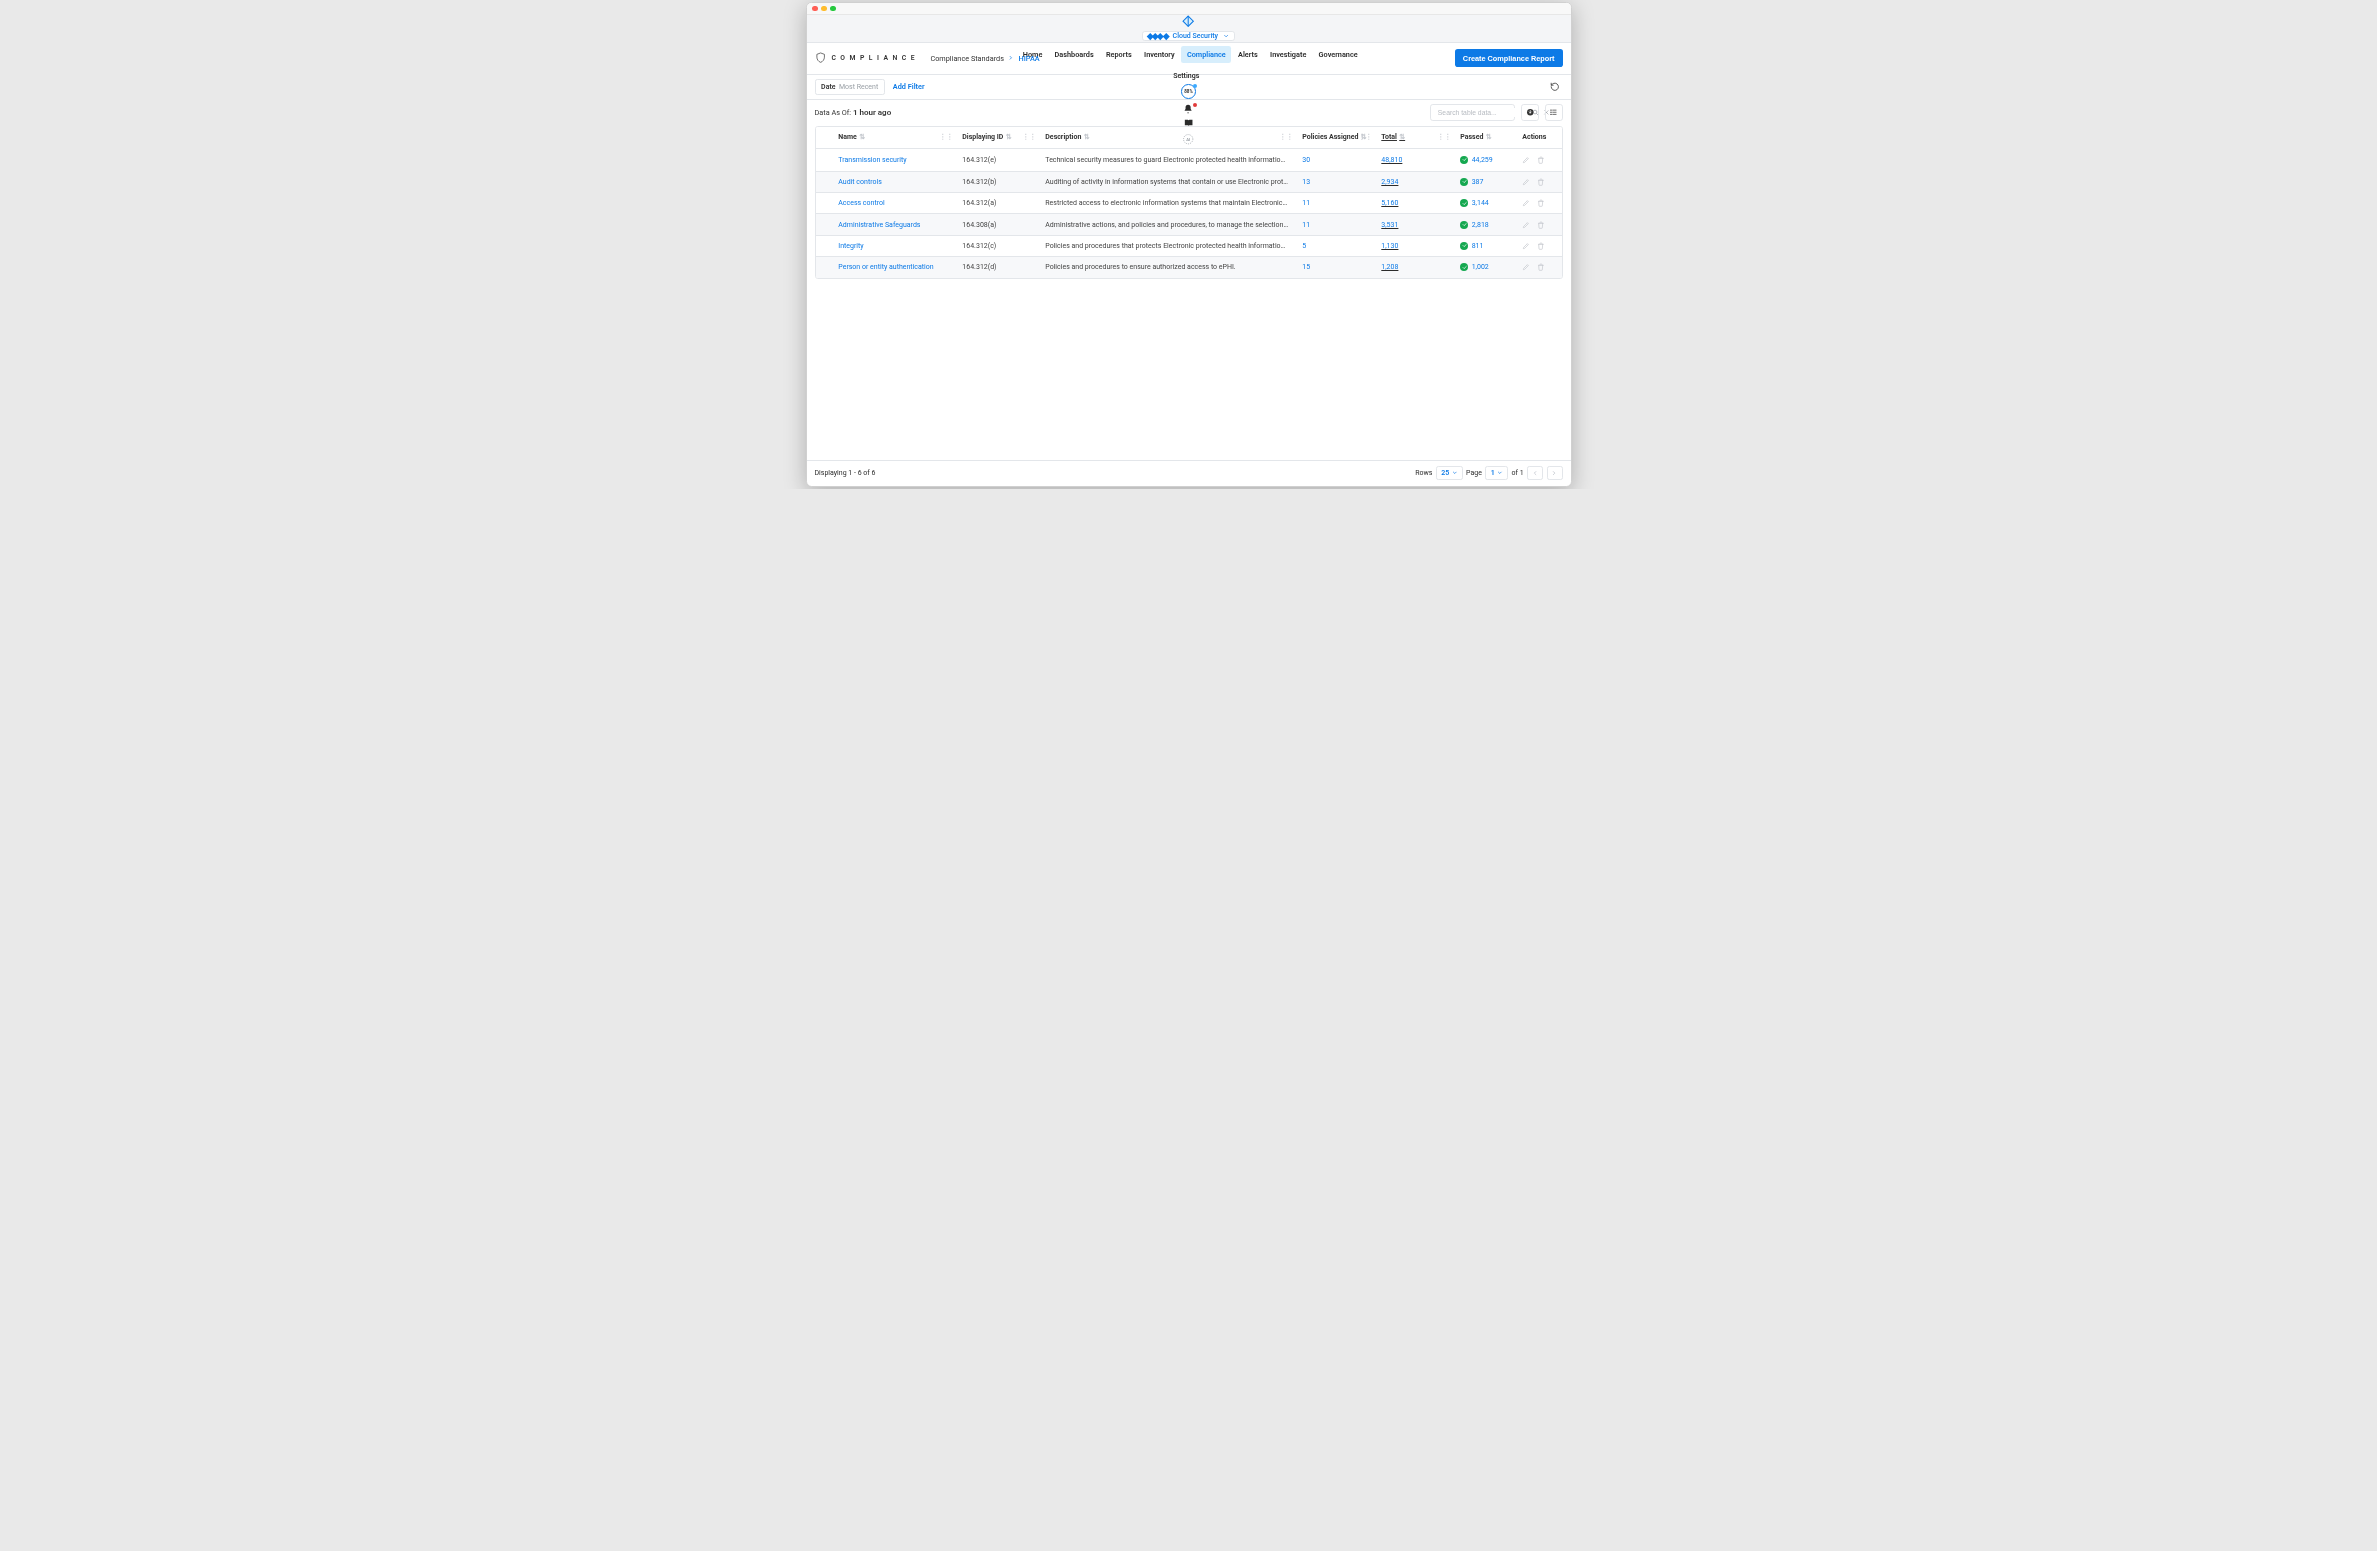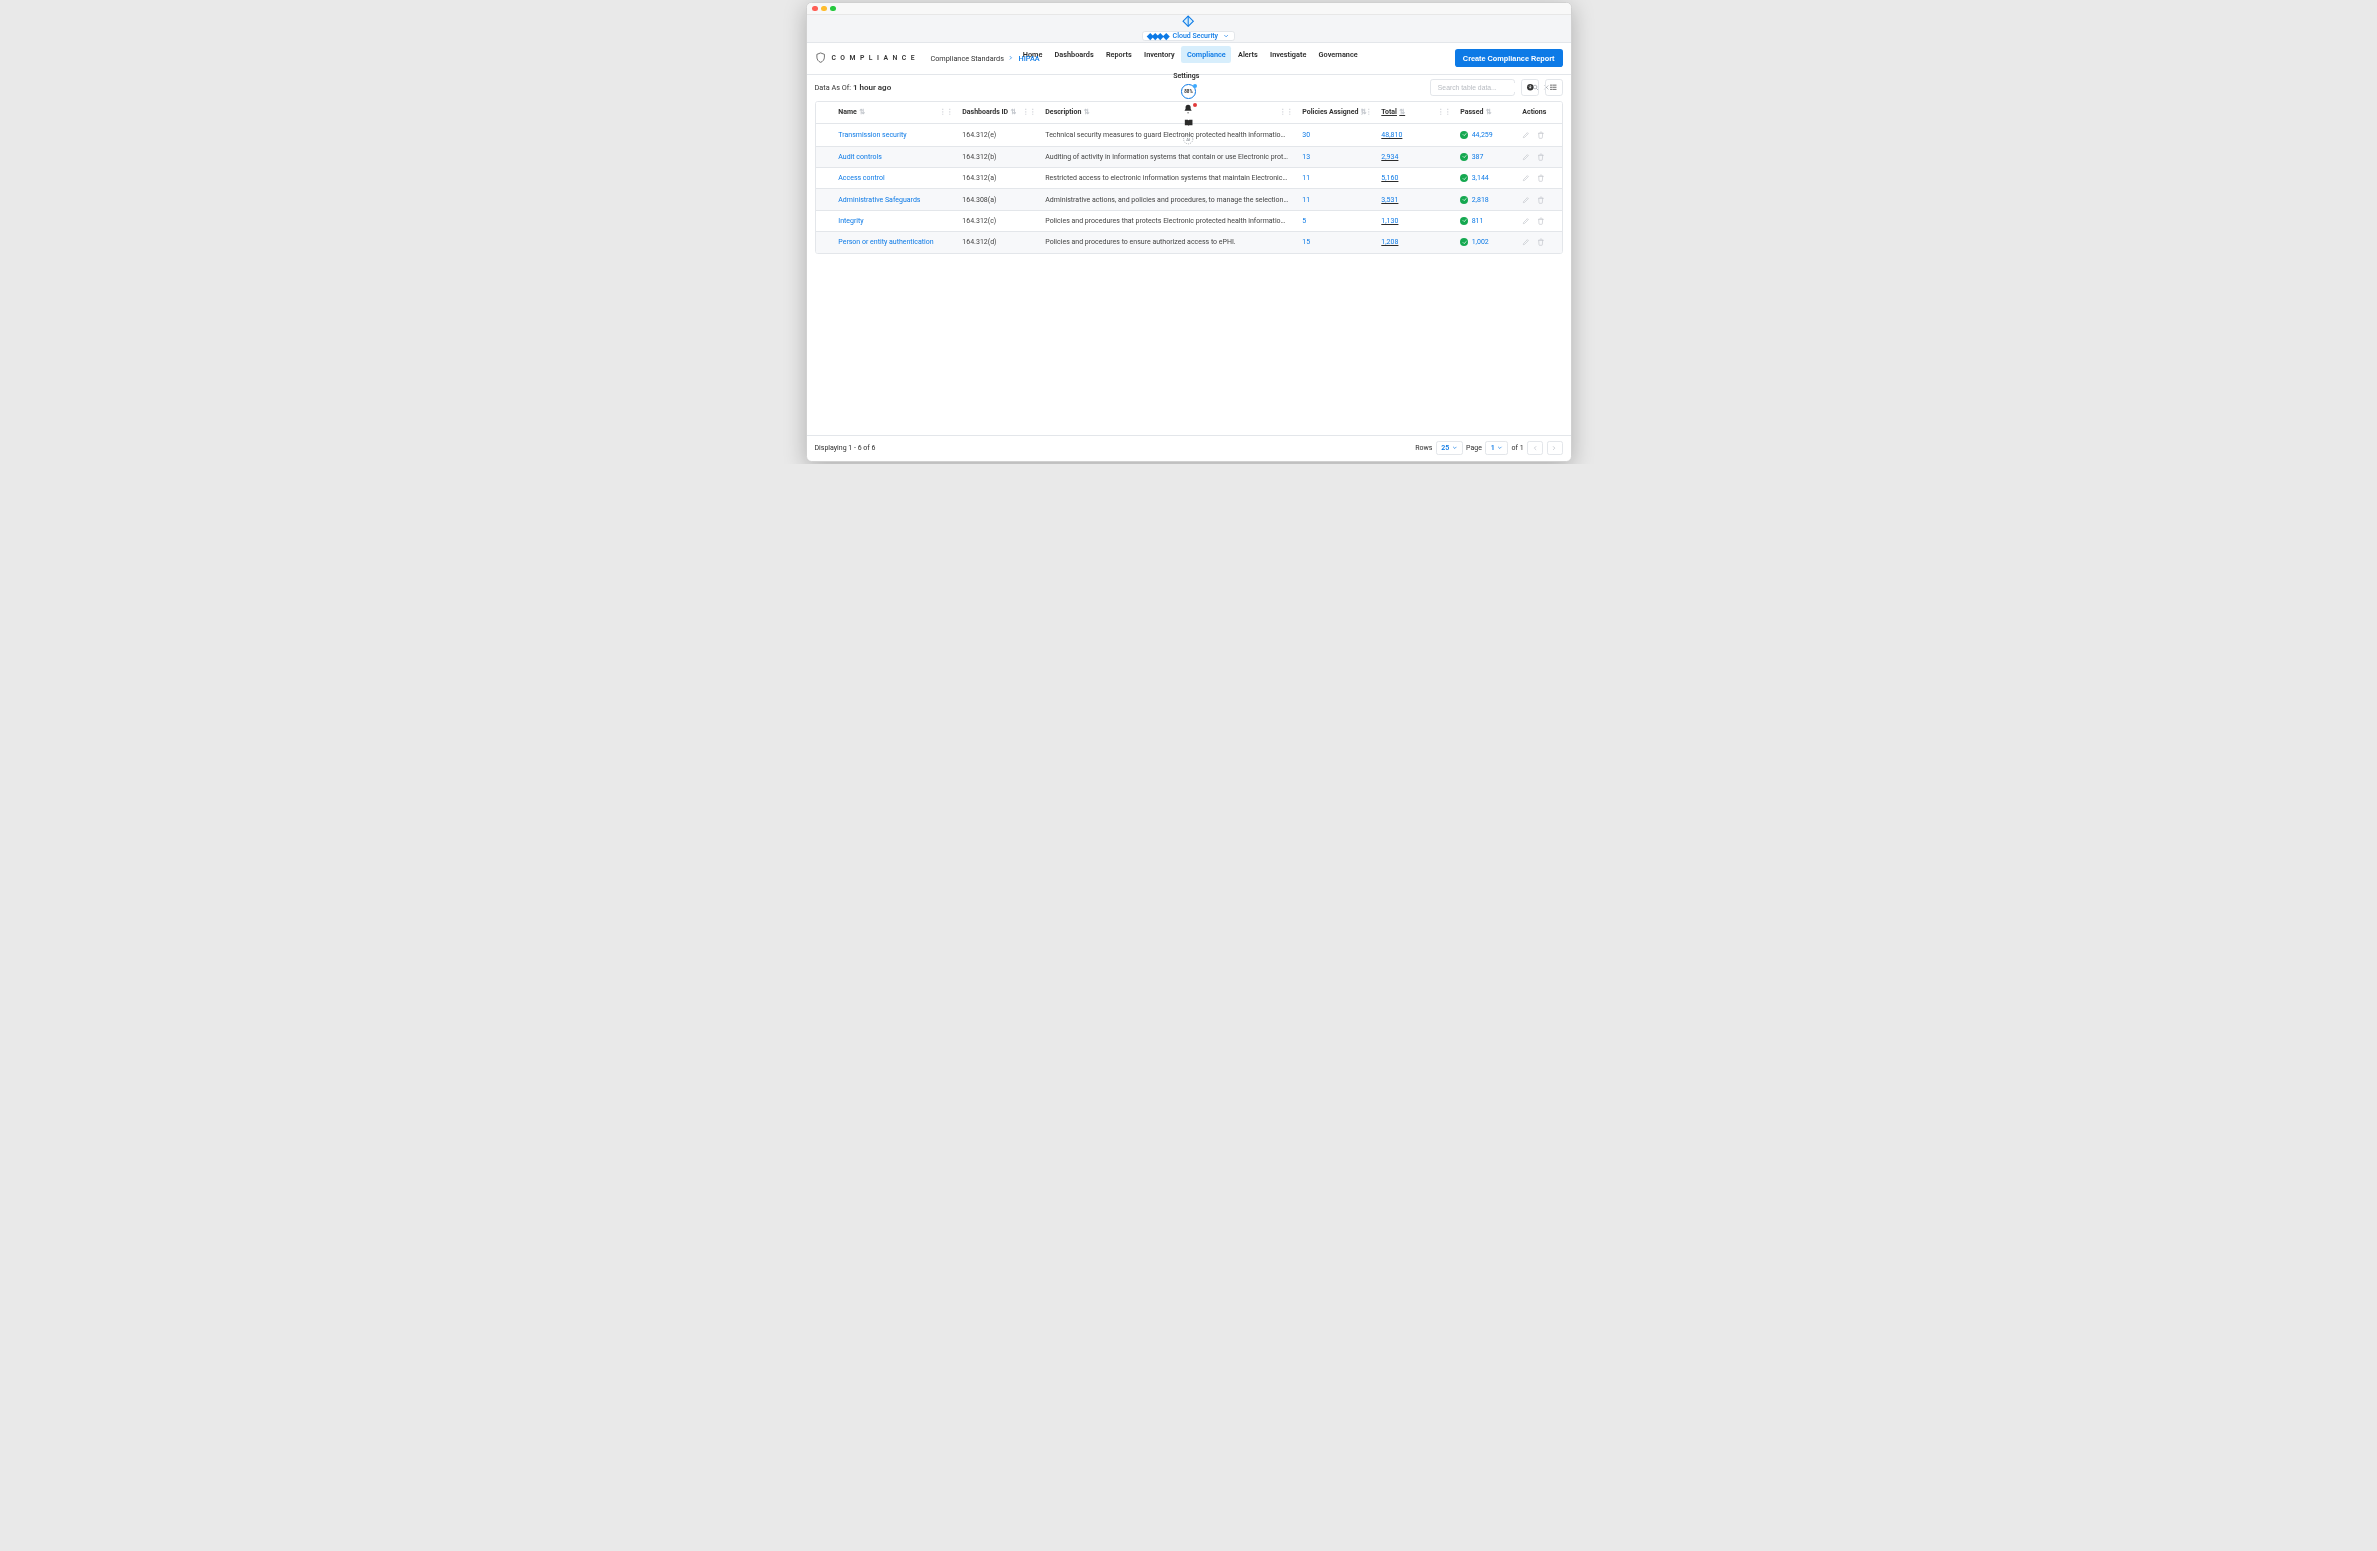--- a/index.html
+++ b/index.html
@@ -189,20 +189,34 @@
         <svg width="5.6" height="5.6" viewBox="0 0 24 24">
             <path d="M9 6l6 6-6 6" stroke="currentColor" stroke-width="3" fill="none" stroke-linecap="round"></path>
           </svg>
       </span>
       <span class="bc-current">HIPAA</span>
     </div>
     <div class="sp"></div>
     <button class="primary-btn">Create Compliance Report</button>
   </div>
 
+  <div class="filterbar">
+    <div class="pill">
+      <span class="lbl">Date</span>
+      <span class="val">Most Recent</span>
+    </div>
+    <span class="add-filter">Add Filter</span>
+    <div class="sp"></div>
+    <div class="icon-btn undo">
+      <svg width="9.6" height="9.6" viewBox="0 0 24 24">
+          <path d="M3 12a9 9 0 1 0 3-6.7L3 8" fill="none" stroke="#333" stroke-width="2" stroke-linecap="round"></path>
+          <path d="M3 3v5h5" fill="none" stroke="#333" stroke-width="2" stroke-linecap="round"></path>
+        </svg>
+    </div>
+  </div>
 
   <div class="summary-row">
     <span class="asof">
       <span>Data As Of:</span>
       <b>1 hour ago</b>
     </span>
     <div class="sp"></div>
     <div class="search-wrap">
       <input placeholder="Search table data..." style="">
       <span>
@@ -231,21 +245,21 @@
   </div>
 
   <div class="table">
     <div class="thead">
       <div class="th col-name">
           <span>Name</span>
           <span class="sort">⇅</span>
           <span class="grip">⋮⋮</span>
         </div>
       <div class="th col-req">
-          <span>Dashboards ID</span>
+          <span>Displaying ID</span>
           <span class="sort">⇅</span>
           <span class="grip">⋮⋮</span>
         </div>
       <div class="th col-desc">
           <span>Description</span>
           <span class="sort">⇅</span>
           <span class="grip">⋮⋮</span>
         </div>
       <div class="th col-pol">
           <span>Policies Assigned</span>

